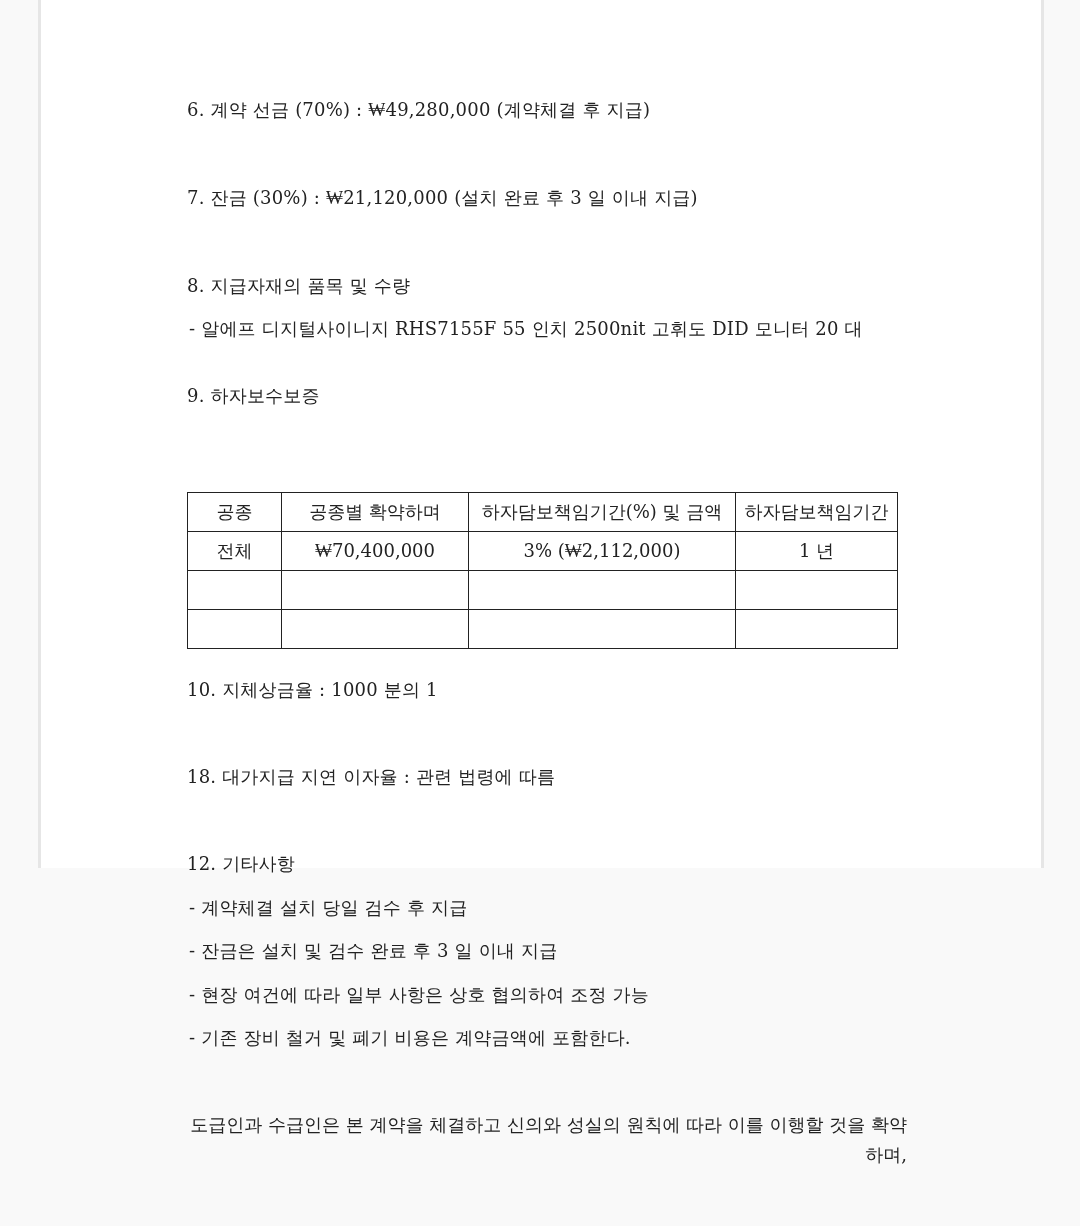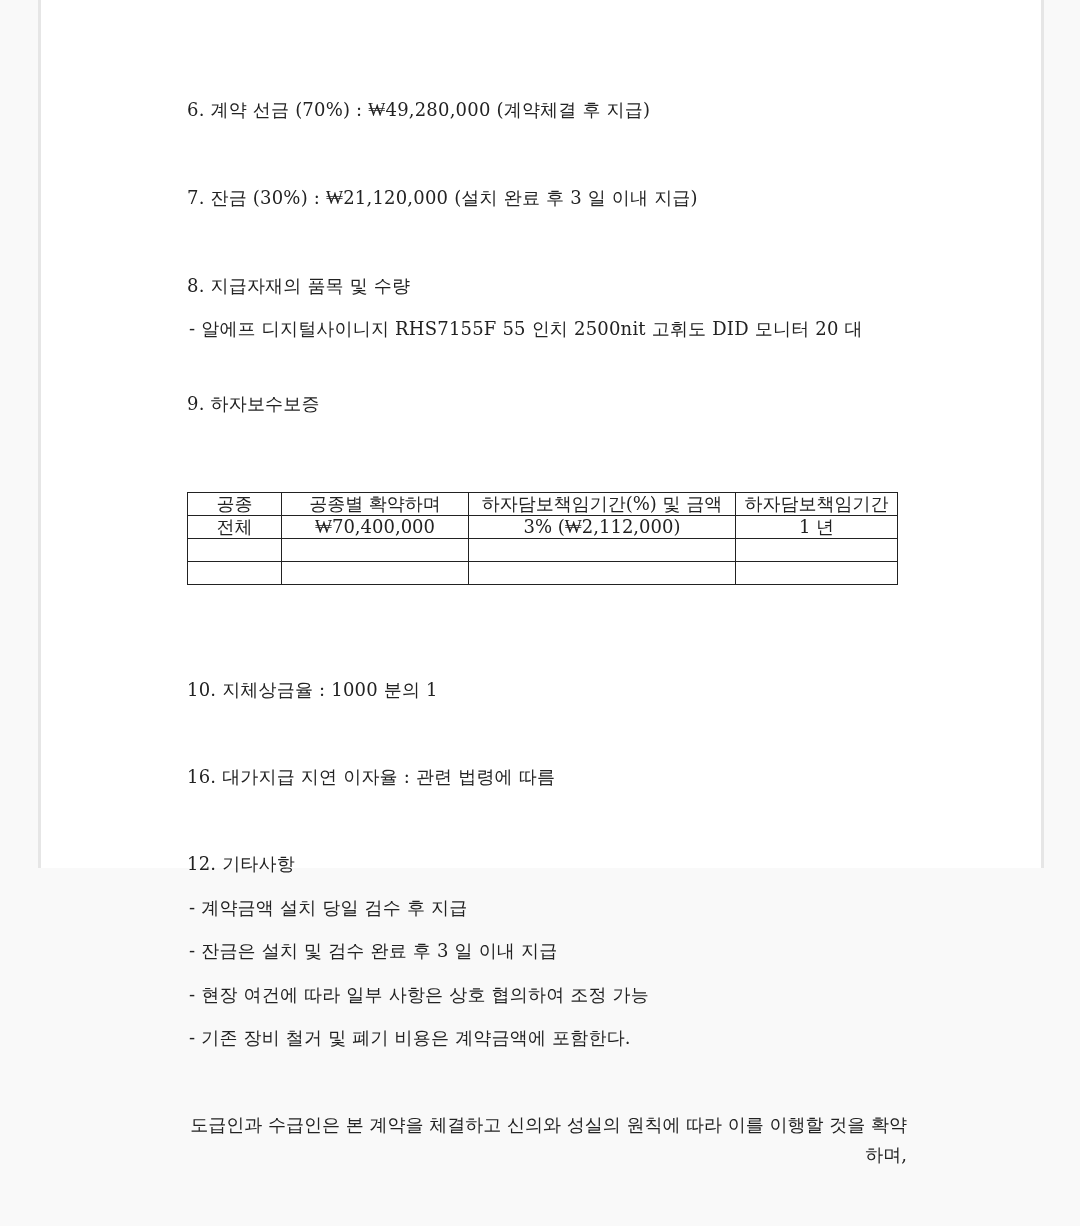--- a/index.html
+++ b/index.html
@@ -3,32 +3,32 @@
 <meta charset="utf-8">
 <style>
   html, body { margin:0; padding:0; }
   body { width:1080px; height:1226px; background:#f9f9f9; position:relative; overflow:hidden;
          font-family:"DejaVu Serif","Liberation Serif",serif; color:#222; }
   .page { position:absolute; left:38px; top:0; width:1000px; height:868px; background:#fff;
           border-left:3px solid #e6e6e6; border-right:3px solid #e6e6e6; }
   .line { position:absolute; left:146px; font-size:18px; white-space:nowrap; letter-spacing:0.2px; }
   .sub { left:148px; }
   table.warranty { position:absolute; left:146px; top:492px; border-collapse:collapse; font-size:18px; }
-  table.warranty td { border:1.5px solid #222; text-align:center; height:22px; padding:0 4px; line-height:22px; }
+  table.warranty td { border:1.5px solid #222; text-align:center; height:22px; padding:8px 4px; line-height:22px; }
   .closing { position:absolute; left:146px; top:1110px; width:720px; font-size:18px; line-height:30px;text-align:right; }
 </style>
 </head>
 <body>
 
 <div class="page">
   <div class="line" style="top:98px">6. 계약 선금 (70%) : ₩49,280,000 (계약체결 후 지급)</div>
   <div class="line" style="top:186px">7. 잔금 (30%) : ₩21,120,000 (설치 완료 후 3 일 이내 지급)</div>
   <div class="line" style="top:274px">8. 지급자재의 품목 및 수량</div>
   <div class="line sub" style="top:317px">- 알에프 디지털사이니지 RHS7155F 55 인치 2500nit 고휘도 DID 모니터 20 대</div>
-  <div class="line" style="top:392px">9. 하자보수보증</div>
+  <div class="line" style="top:384px">9. 하자보수보증</div>
 
   <table class="warranty">
     <tbody>
         <tr>
       <td style="width:85px">공종</td>
       <td style="width:178px">공종별 확약하며</td>
       <td style="width:258px">하자담보책임기간(%) 및 금액</td>
       <td style="width:153px">하자담보책임기간</td>
     </tr>
     <tr>
@@ -46,21 +46,21 @@
     <tr>
       <td></td>
       <td></td>
       <td></td>
       <td></td>
     </tr>
   </tbody>
     </table>
 
   <div class="line" style="top:678px">10. 지체상금율 : 1000 분의 1</div>
-  <div class="line" style="top:765px">16. 대가지급 지연 이자율 : 관련 법령에 따름</div>
+  <div class="line" style="top:765px">18. 대가지급 지연 이자율 : 관련 법령에 따름</div>
   <div class="line" style="top:852px">12. 기타사항</div>
-  <div class="line sub" style="top:896px">- 계약금액 설치 당일 검수 후 지급</div>
+  <div class="line sub" style="top:896px">- 계약체결 설치 당일 검수 후 지급</div>
   <div class="line sub" style="top:939px">- 잔금은 설치 및 검수 완료 후 3 일 이내 지급</div>
   <div class="line sub" style="top:1026px">- 기존 장비 철거 및 폐기 비용은 계약금액에 포함한다.</div>
   <div class="line sub" style="top:983px">- 현장 여건에 따라 일부 사항은 상호 협의하여 조정 가능</div>
 
   <div class="closing">도급인과 수급인은 본 계약을 체결하고 신의와 성실의 원칙에 따라 이를 이행할 것을 확약하며,</div>
 </div>
 
 </body></html>

